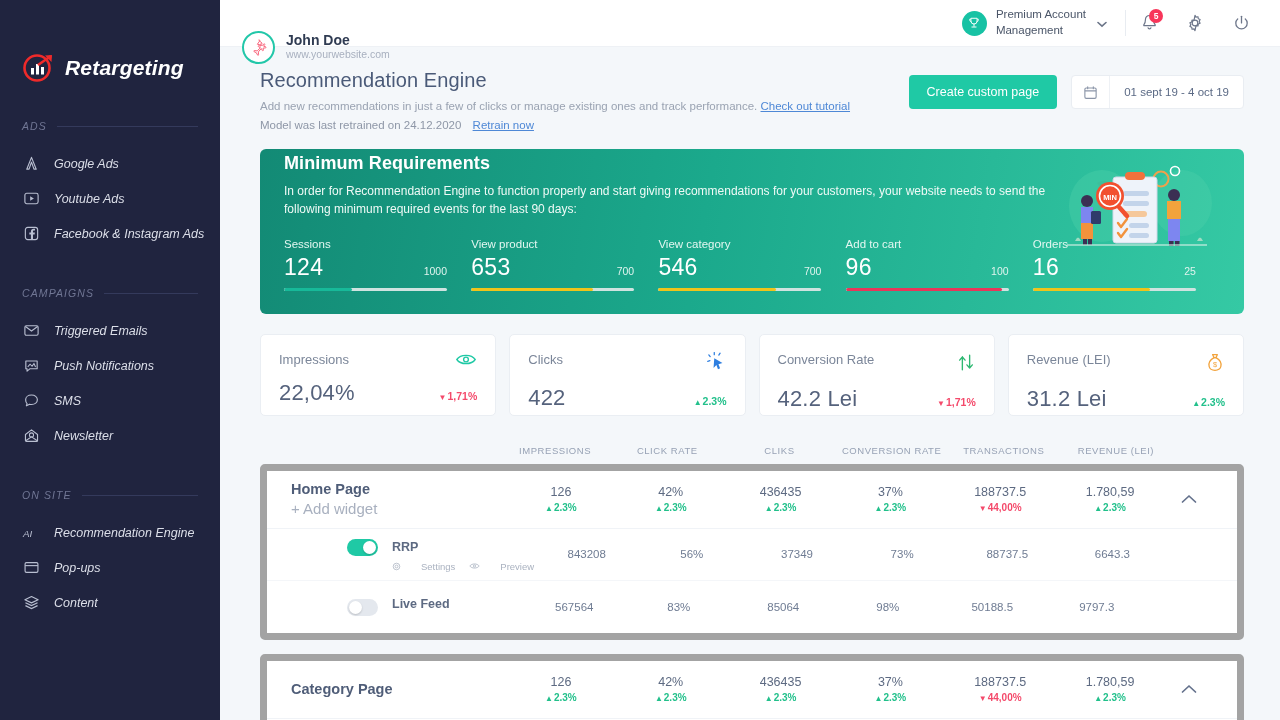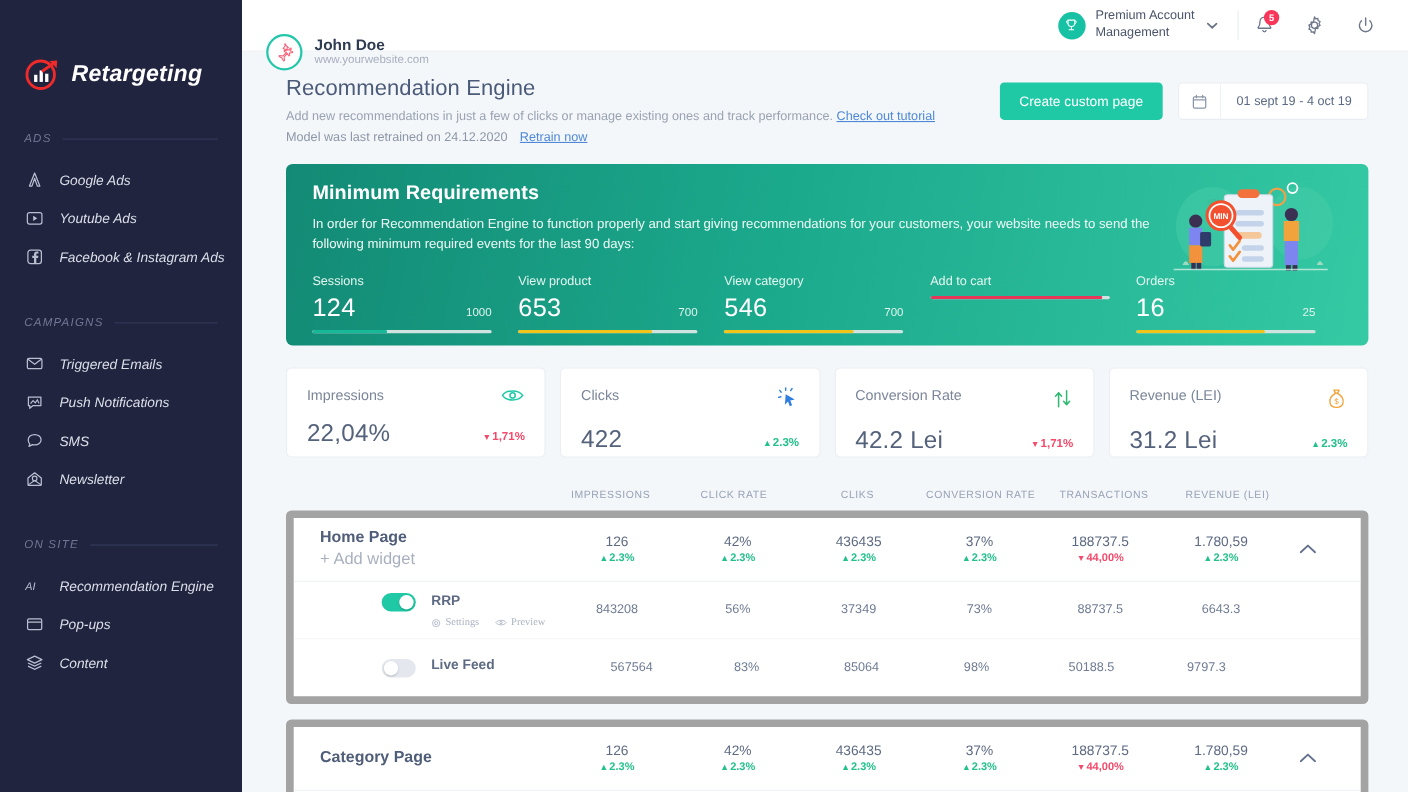--- a/index.html
+++ b/index.html
@@ -95,21 +95,21 @@
     display: flex; align-items: center; background: #fff; border-radius: 4px;
     border: 1px solid #e9edf2; height: 34px; overflow: hidden;
   }
   .daterange .cal { padding: 0 11px; display: flex; align-items: center; border-right: 1px solid #eef1f5; height: 100%; }
   .daterange .txt { padding: 0 14px; font-size: 11.5px; color: #5b6a85; white-space: nowrap; }
 
   
   .banner {
     margin: 18px 0 0 20px; border-radius: 6px; position: relative; overflow: hidden;
     background: linear-gradient(100deg, #138a75 0%, #1ba98c 45%, #35c9a4 100%);
-    padding: 16px 24px 24px 24px; color: #fff; height: 165px;
+    padding: 4px 24px 24px 24px; color: #fff; height: 165px;
   }
   .banner h2 { font-size: 18px; font-weight: bold; letter-spacing: .1px; }
   .banner p { font-size: 12px; line-height: 1.5; margin-top: 8px; max-width: 800px; color: #eefaf6; }
   .metrics { display: flex; margin-top: 20px; gap: 0; }
   .metric { width: 200px; position: relative; }
   .metric-label { font-size: 11.5px; color: #e3f7f1; }
   .metric-row { display: flex; align-items: baseline; margin-top: 4px; width: 163px; }
   .metric-val { font-size: 23px; font-weight: normal; color: #fff; letter-spacing: .3px; }
   .metric-max { margin-left: auto; font-size: 10.5px; color: #dff4ee; }
   .bar { width: 163px; height: 3px; background: #cfe3e0; border-radius: 2px; margin-top: 7px; overflow: hidden; }
@@ -170,21 +170,21 @@
   .toggle.on { background: #1fc9a5; }
   .toggle.off { background: #e4e8ee; }
   .toggle i {
     position: absolute; top: 2px; width: 13px; height: 13px; border-radius: 50%; background: #fff;
     box-shadow: 0 1px 2px rgba(0,0,0,.18);
   }
   .toggle.on i { right: 2px; }
   .toggle.off i { left: 2px; }
   .sublabel { font-size: 12.5px; font-weight: bold; color: #5d6a82; }
   .subacts { display: flex; gap: 14px; margin-top: 6px; }
-  .subact { display: flex; align-items: center; gap: 4px; font-size: 9.5px; color: #aab2c0; cursor: pointer; font-family: Liberation Serif, serif; }
+  .subact { display: flex; align-items: center; gap: 20px; font-size: 9.5px; color: #aab2c0; cursor: pointer; }
   .sub-cell { flex: 1; text-align: center; font-size: 11.5px; color: #6f7c93; }
   .sub-exp { flex: 0 0 48px; }
 </style>
 </head>
 <body>
 
 <div class="app">
 
   <aside class="sidebar">
     <div class="brand">
@@ -429,20 +429,24 @@
             <div class="metric-row">
               <span class="metric-val">546</span>
               <span class="metric-max">700</span>
             </div>
             <div class="bar">
                 <i style="width: 72%; background: rgb(240, 196, 25);"></i>
               </div>
           </div>
           <div class="metric">
             <div class="metric-label">Add to cart</div>
+            <div class="metric-row">
+              <span class="metric-val">96</span>
+              <span class="metric-max">100</span>
+            </div>
             <div class="bar">
                 <i style="width: 96%; background: rgb(232, 54, 90);"></i>
               </div>
           </div>
           <div class="metric">
             <div class="metric-label">Orders</div>
             <div class="metric-row">
               <span class="metric-val">16</span>
               <span class="metric-max">25</span>
             </div>

